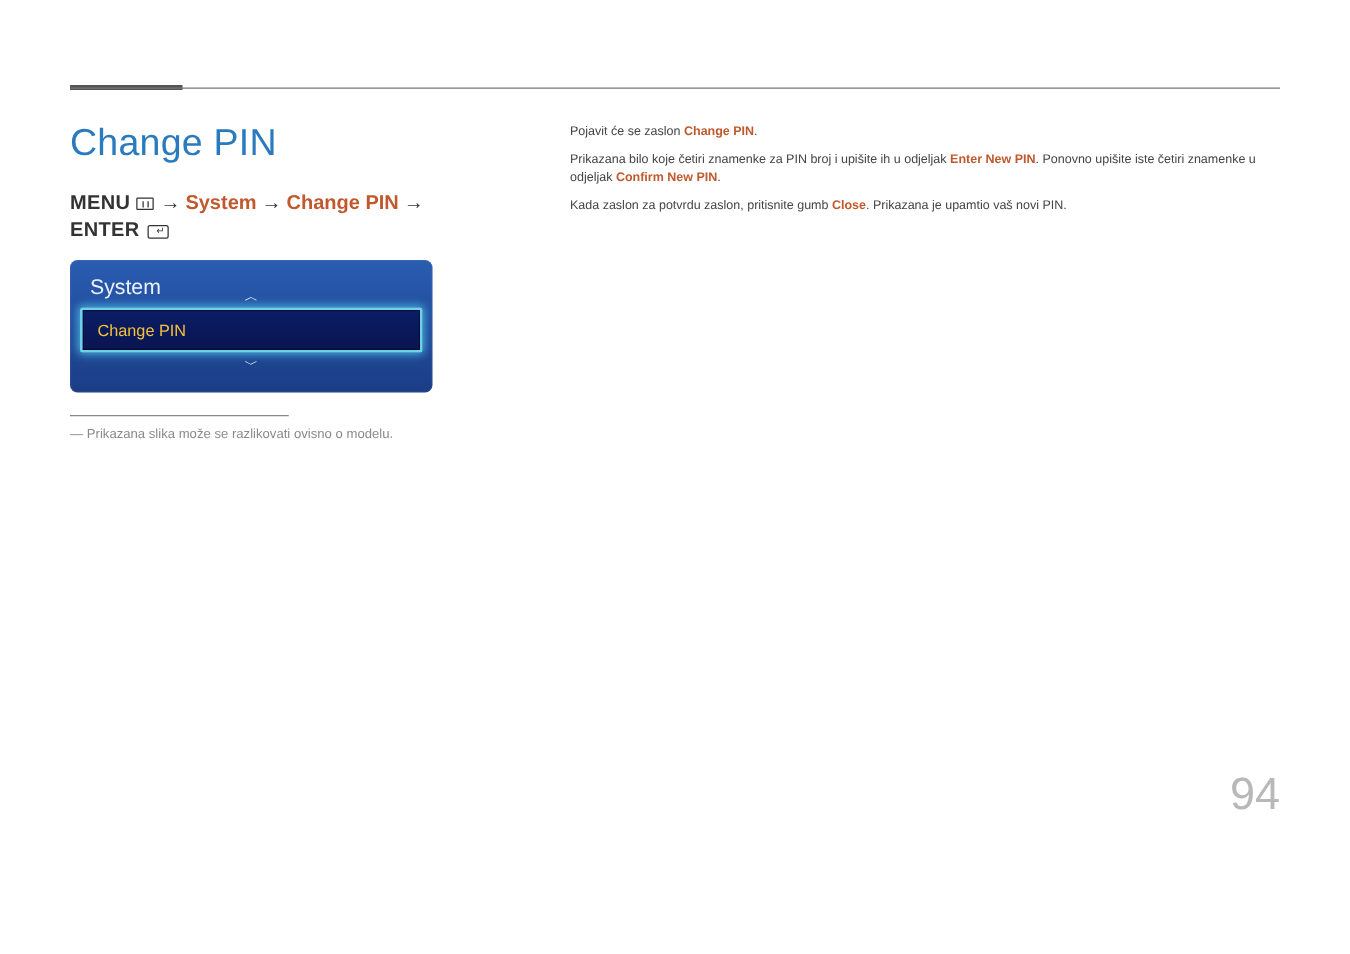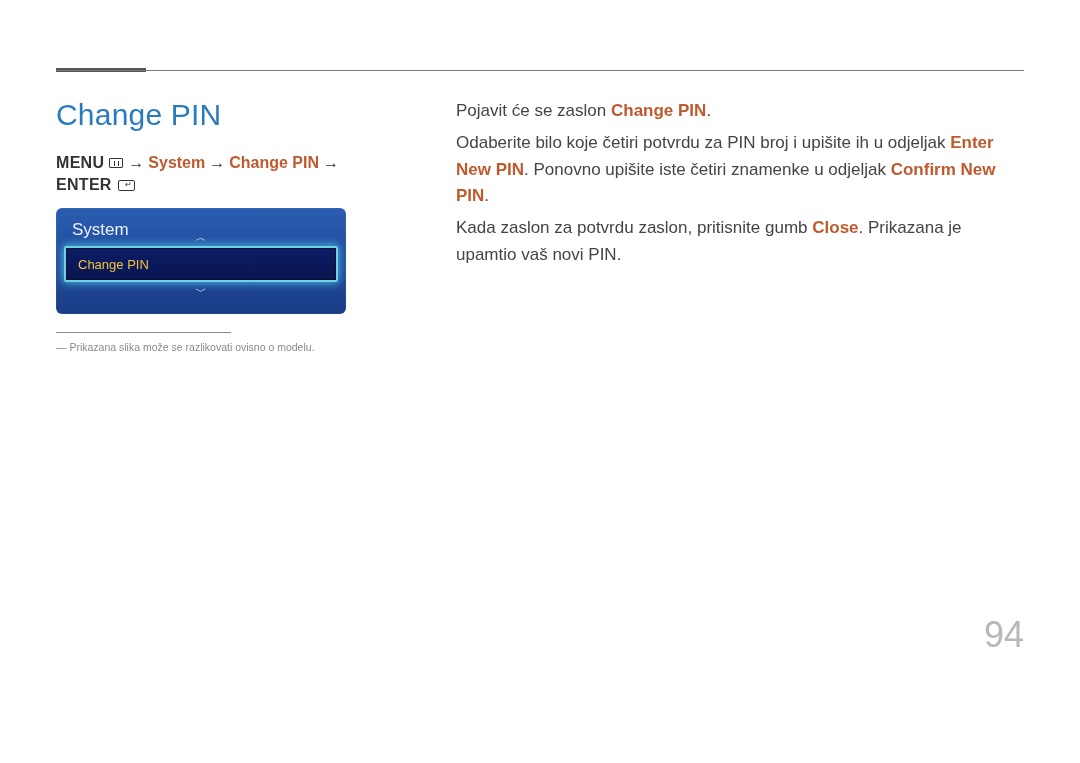--- a/index.html
+++ b/index.html
@@ -24,21 +24,21 @@
   }
   .content {
     position: absolute;
     top: 98px;
     left: 56px;
     right: 56px;
     display: flex;
     gap: 110px;
   }
   .left { width: 290px; flex: 0 0 290px; }
-  .right { flex: 1; font-size: 17px; line-height: 1.55; color: #444; }
+  .right { flex: 1; font-size: 10px; line-height: 1.55; color: #444; }
   .right p { margin-bottom: 6px; }
   .title {
     font-size: 30px;
     font-weight: 400;
     color: #2a7bbd;
     margin-bottom: 22px;
     letter-spacing: 0.2px;
   }
   .breadcrumb {
     font-size: 16px;
@@ -204,21 +204,21 @@
 
       <div class="footnote-sep"></div>
       <div class="footnote">― Prikazana slika može se razlikovati ovisno o modelu.</div>
     </div>
 
     <div class="right">
       <p>
         <span>Pojavit će se zaslon </span><span class="hl">Change PIN</span><span>.</span>
       </p>
       <p>
-        <span>Odaberite bilo koje četiri potvrdu za PIN broj i upišite ih u odjeljak </span><span class="hl">Enter New PIN</span><span>. Ponovno upišite iste četiri znamenke u odjeljak </span><span class="hl">Confirm New PIN</span><span>.</span>
+        <span>Prikazana bilo koje četiri znamenke za PIN broj i upišite ih u odjeljak </span><span class="hl">Enter New PIN</span><span>. Ponovno upišite iste četiri znamenke u odjeljak </span><span class="hl">Confirm New PIN</span><span>.</span>
       </p>
       <p>
         <span>Kada zaslon za potvrdu zaslon, pritisnite gumb </span><span class="hl">Close</span><span>. Prikazana je upamtio vaš novi PIN.</span>
       </p>
     </div>
   </div>
 
   <div class="page-number">94</div>
 </div>
 

